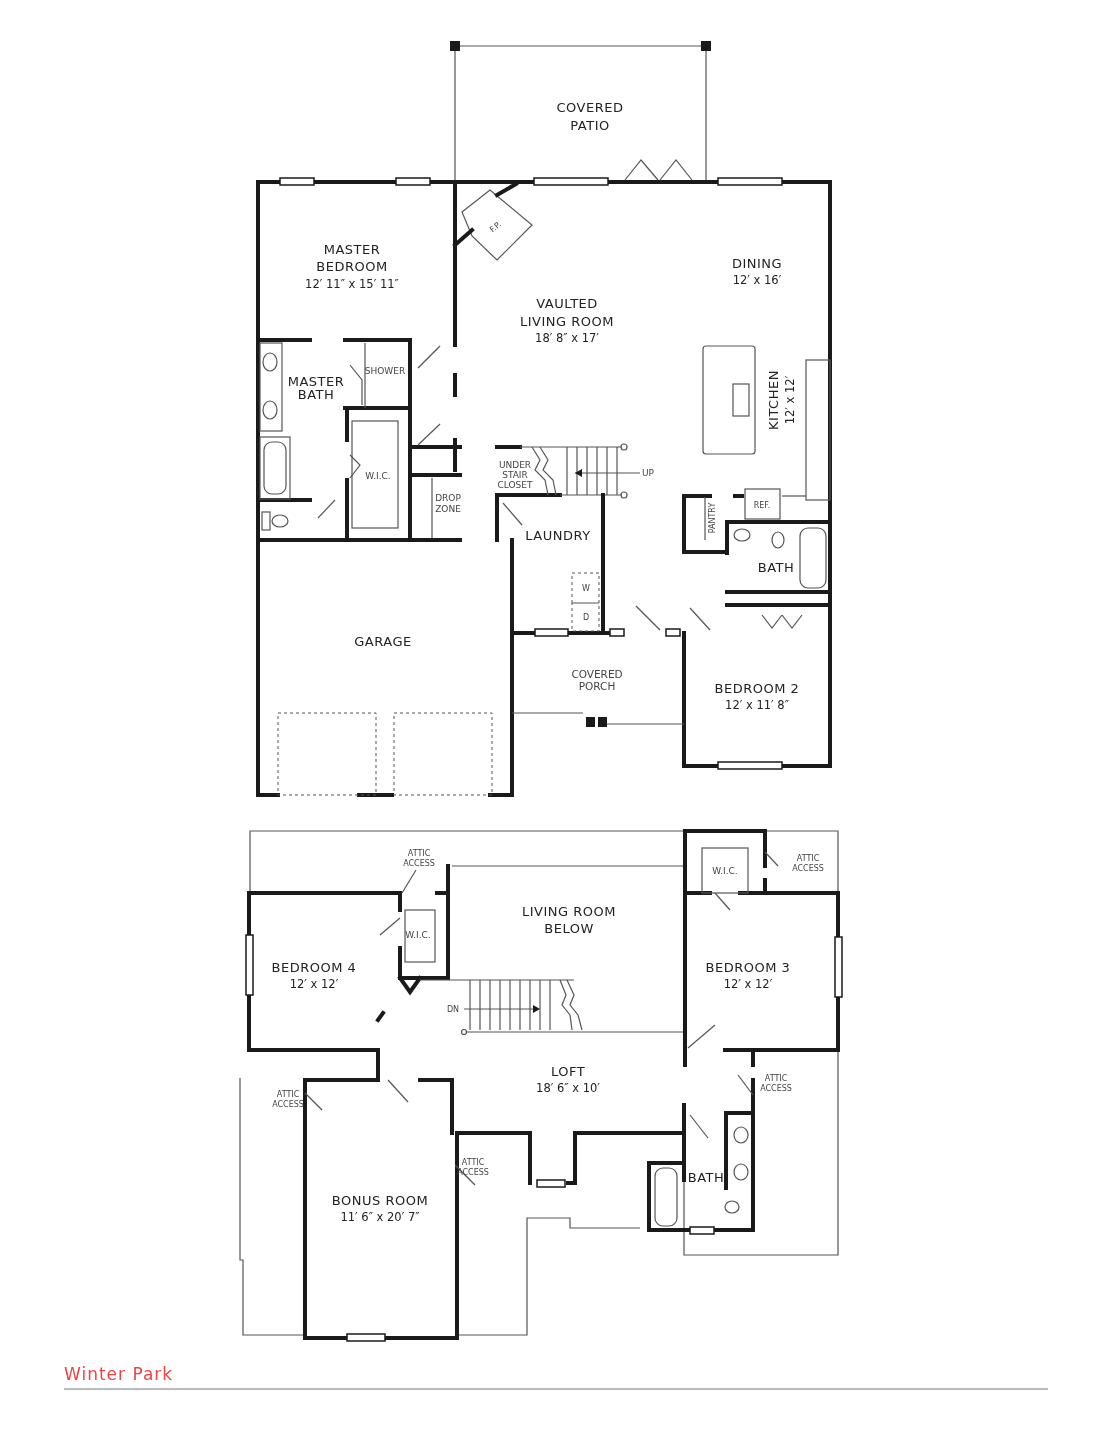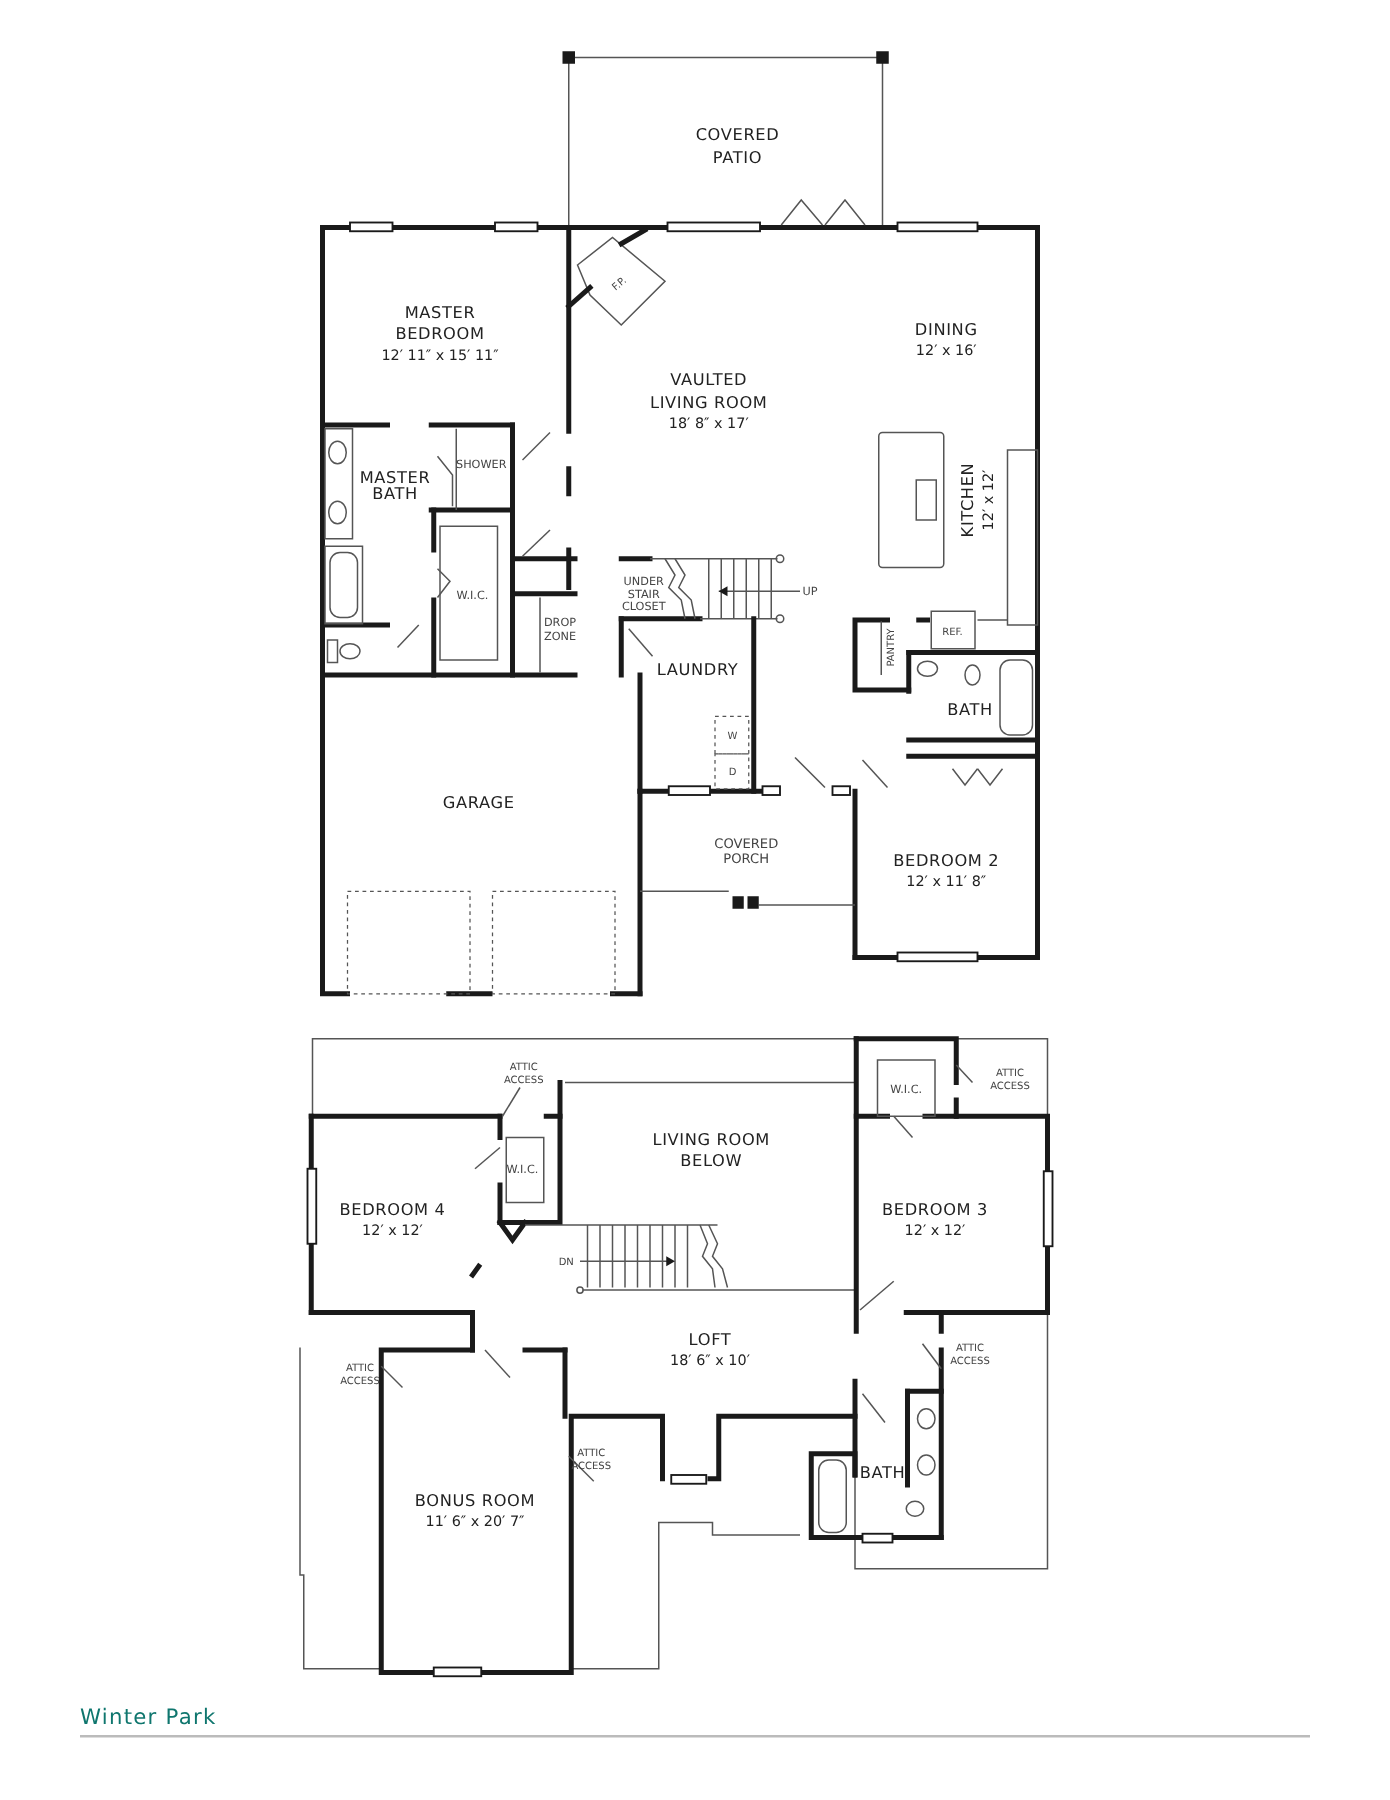--- a/index.html
+++ b/index.html
@@ -8,21 +8,21 @@
   .w{stroke:#1a1a1a;stroke-width:4;fill:none;stroke-linecap:square;}
   .t{stroke:#555;stroke-width:1.2;fill:none;}
   .dash{stroke:#555;stroke-width:1;fill:none;stroke-dasharray:3 3;}
   .win{fill:#fff;stroke:#1a1a1a;stroke-width:1.5;}
   .post{fill:#1a1a1a;}
   text{font-family:"DejaVu Sans",sans-serif;fill:#222;text-anchor:middle;}
   .lbl{font-size:13px;letter-spacing:.5px;}
   .dim{font-size:11.5px;}
   .sm{font-size:9px;fill:#444;}
   .xs{font-size:8px;fill:#444;}
-  .footer{position:absolute;left:64px;top:1364px;font-family:"DejaVu Sans",sans-serif;font-size:17px;color:#0f766e;letter-spacing:1px;}
+  .footer{position:absolute;left:64px;top:1364px;font-family:"DejaVu Sans",sans-serif;font-size:17px;color:#ef4444;letter-spacing:1px;}
   .rule{position:absolute;left:64px;top:1388px;width:984px;height:0;border-top:2px solid #bbb;}
 </style>
 </head>
 <body>
 
 <svg width="1112" height="1440" viewBox="0 0 1112 1440">
 
   <g>
 
     <g>

